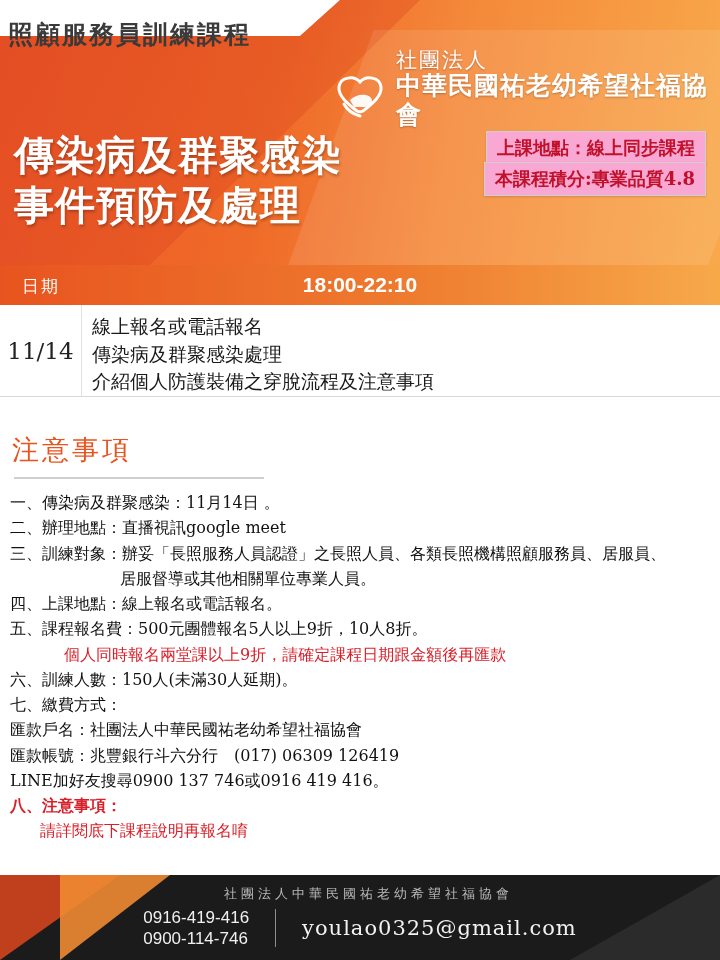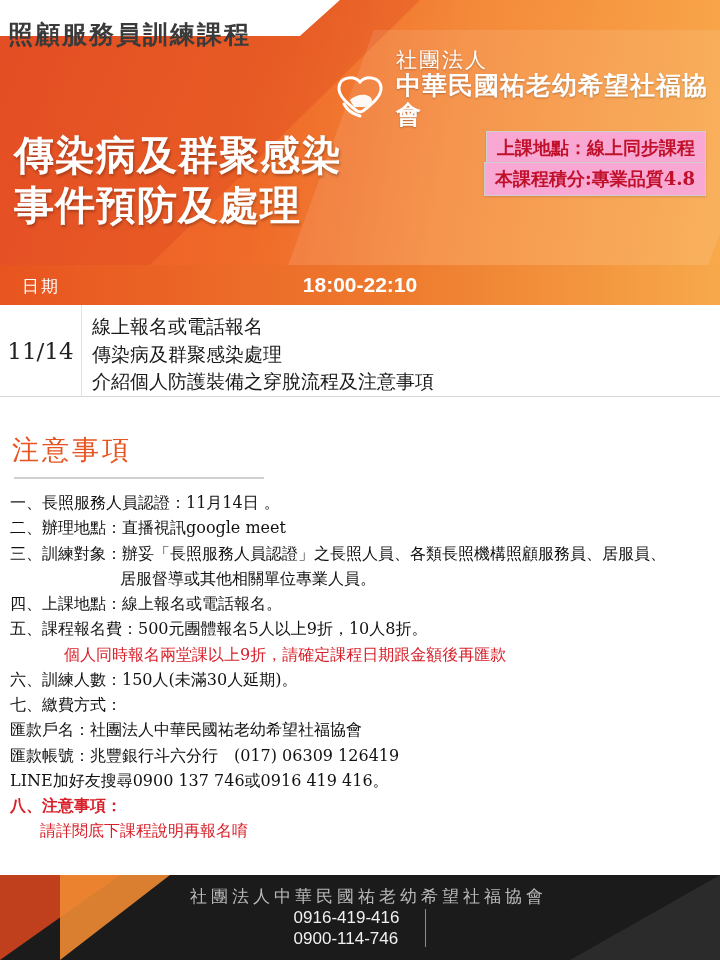--- a/index.html
+++ b/index.html
@@ -209,21 +209,21 @@
     position: absolute; right: 0; top: 0;
     width: 0; height: 0;
     border-right: 150px solid #2b2b2b;
     border-top: 85px solid transparent;
   }
   .footer .org {
     position: absolute;
     top: 10px; left: 0; width: 720px;
     text-align: center;
     font-family: "DejaVu Serif", serif;
-    font-size: 17px;
+    font-size: 13px;
     color: #b9b9b9;
     letter-spacing: 4px;
     padding-left: 17px;
   }
   .footer .contact {
     position: absolute;
     top: 32px; left: 0; width: 720px;
     display: flex; align-items: center; justify-content: center;
     gap: 26px;
   }
@@ -290,21 +290,21 @@
     <div class="items">
       <div>線上報名或電話報名</div>
       <div>傳染病及群聚感染處理</div>
       <div>介紹個人防護裝備之穿脫流程及注意事項</div>
     </div>
   </div>
 
   <div class="notes-title">注意事項</div>
   <div class="notes-rule"></div>
   <div class="notes-body">
-    <div class="nline">一、長照服務人員認證：11月14日 。</div>
+    <div class="nline">一、傳染病及群聚感染：11月14日 。</div>
     <div class="nline">二、辦理地點：直播視訊google meet</div>
     <div class="nline">三、訓練對象：辦妥「長照服務人員認證」之長照人員、各類長照機構照顧服務員、居服員、</div>
     <div class="nline indent2">居服督導或其他相關單位專業人員。</div>
     <div class="nline">四、上課地點：線上報名或電話報名。</div>
     <div class="nline">五、課程報名費：500元團體報名5人以上9折，10人8折。</div>
     <div class="nline red indent">個人同時報名兩堂課以上9折，請確定課程日期跟金額後再匯款</div>
     <div class="nline">六、訓練人數：150人(未滿30人延期)。</div>
     <div class="nline">七、繳費方式：</div>
     <div class="nline">匯款戶名：社團法人中華民國祐老幼希望社福協會</div>
     <div class="nline">匯款帳號：兆豐銀行斗六分行　(017) 06309 126419</div>
@@ -317,16 +317,17 @@
     <div class="tri-a"></div>
     <div class="tri-b"></div>
     <div class="tri-c"></div>
     <div class="org">社團法人中華民國祐老幼希望社福協會</div>
     <div class="contact">
       <div class="phones">
         <div>0916-419-416</div>
         <div>0900-114-746</div>
       </div>
       <div class="divider"></div>
+      <div class="email">youlao0325@gmail.com</div>
     </div>
   </div>
 
 </div>
 
 </body></html>

